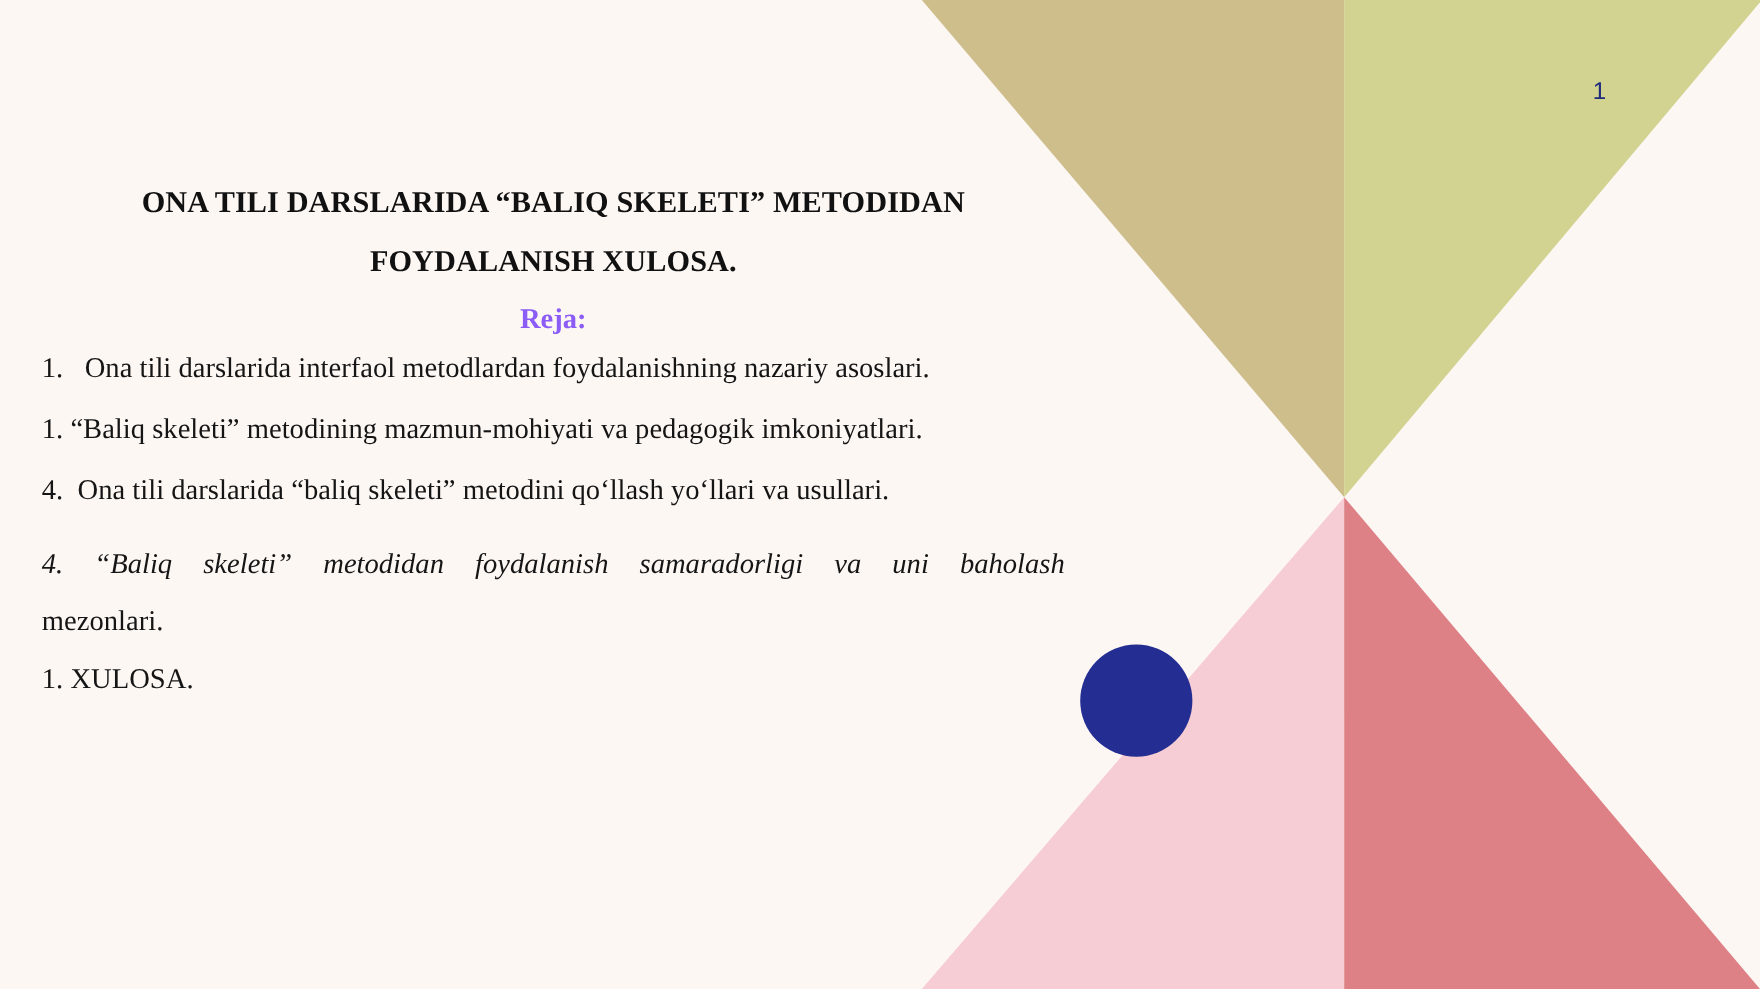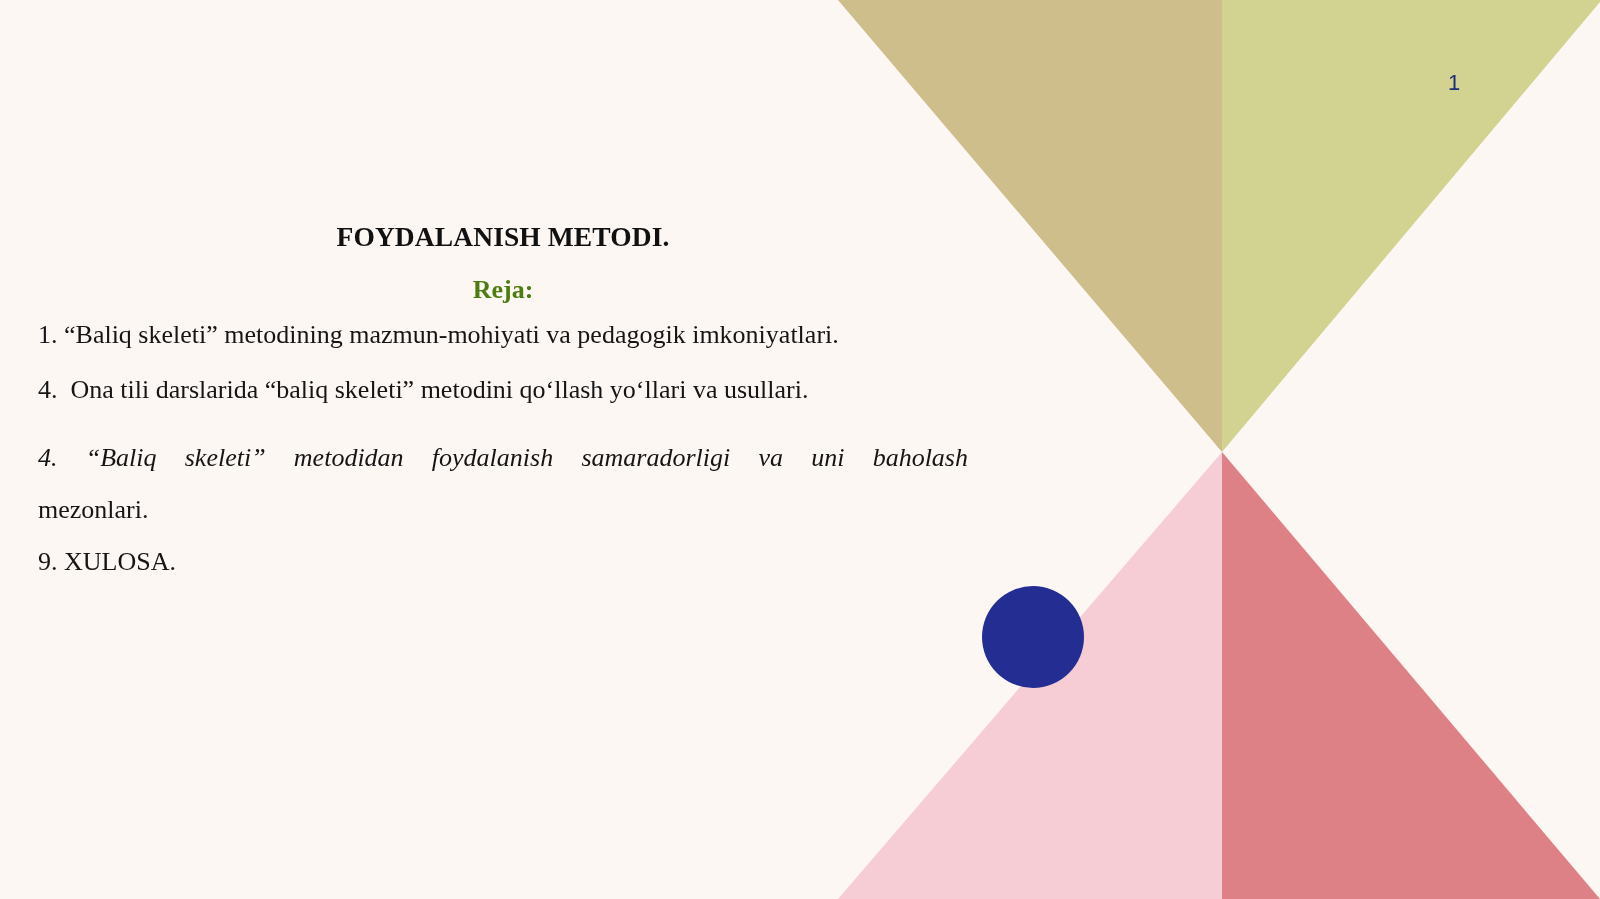--- a/index.html
+++ b/index.html
@@ -62,21 +62,21 @@
     line-height: 1.92;
     letter-spacing: 0.1px;
     margin: 0 0 6px 0;
     padding: 0 40px 0 40px;
   }
 
   .subtitle {
     font-size: 26px;
     font-weight: bold;
     text-align: center;
-    color: #4d7c0f;
+    color: #8b5cf6;
     line-height: 1.35;
     margin: 8px 0 14px 0;
   }
 
   .plan-list {
     list-style: none;
     margin: 0;
     padding: 0;
   }
 
@@ -119,31 +119,33 @@
     <polygon points="1222,452 1222,899 838,899" fill="#f6cdd4"></polygon>
     <polygon points="1222,452 1600,899 1222,899" fill="#dd8186"></polygon>
     <circle cx="1033" cy="637" r="51" fill="#232d92"></circle>
   </svg>
 
   <div class="page-number">1</div>
 
   <div class="content">
 
     <h1 class="title">
+      <span>ONA TILI DARSLARIDA “BALIQ SKELETI” METODIDAN</span>
       <br>
-      <span>FOYDALANISH METODI.</span>
+      <span>FOYDALANISH XULOSA.</span>
     </h1>
 
     <h2 class="subtitle">Reja:</h2>
 
     <ul class="plan-list">
+      <li class="plan-item">1.   Ona tili darslarida interfaol metodlardan foydalanishning nazariy asoslari.</li>
       <li class="plan-item">1. “Baliq skeleti” metodining mazmun-mohiyati va pedagogik imkoniyatlari.</li>
       <li class="plan-item">4.  Ona tili darslarida “baliq skeleti” metodini qo‘llash yo‘llari va usullari.</li>
       <li class="plan-item justified">
         <span class="just-line">4. “Baliq skeleti” metodidan foydalanish samaradorligi va uni baholash</span>
         <span class="last-line">mezonlari.</span>
       </li>
-      <li class="plan-item">9. XULOSA.</li>
+      <li class="plan-item">1. XULOSA.</li>
     </ul>
 
   </div>
 
 </div>
 
 </body></html>

